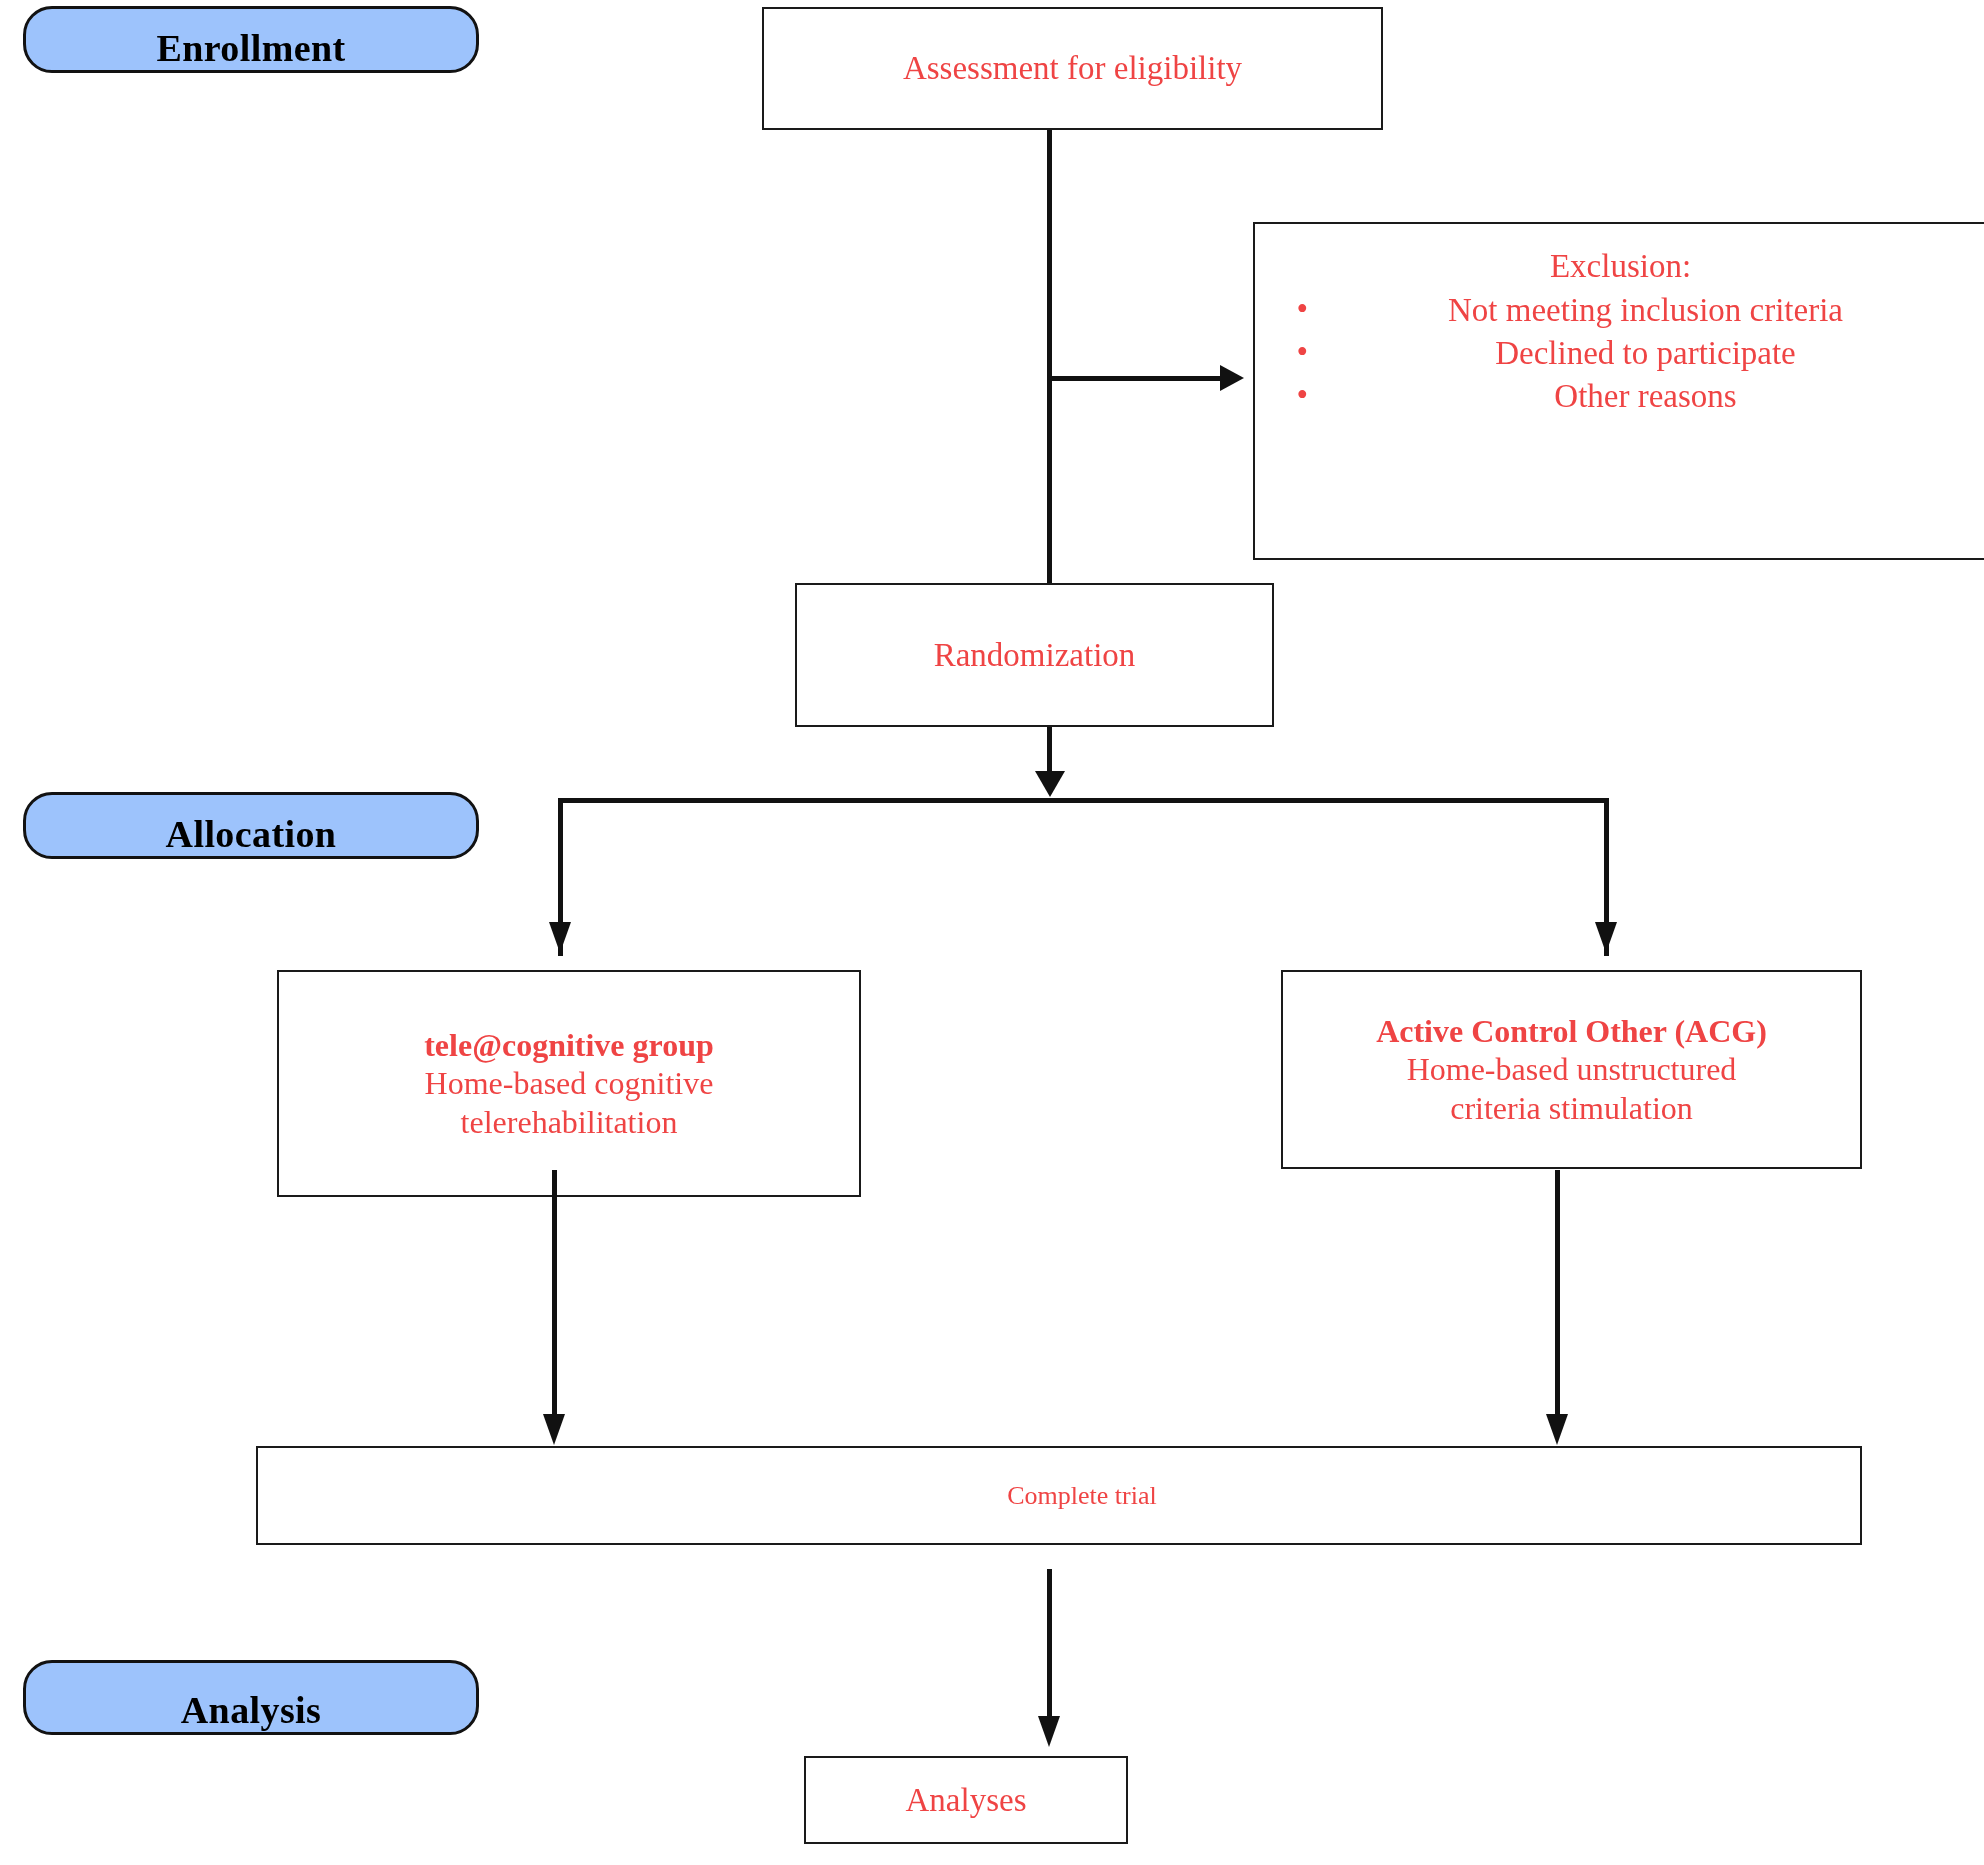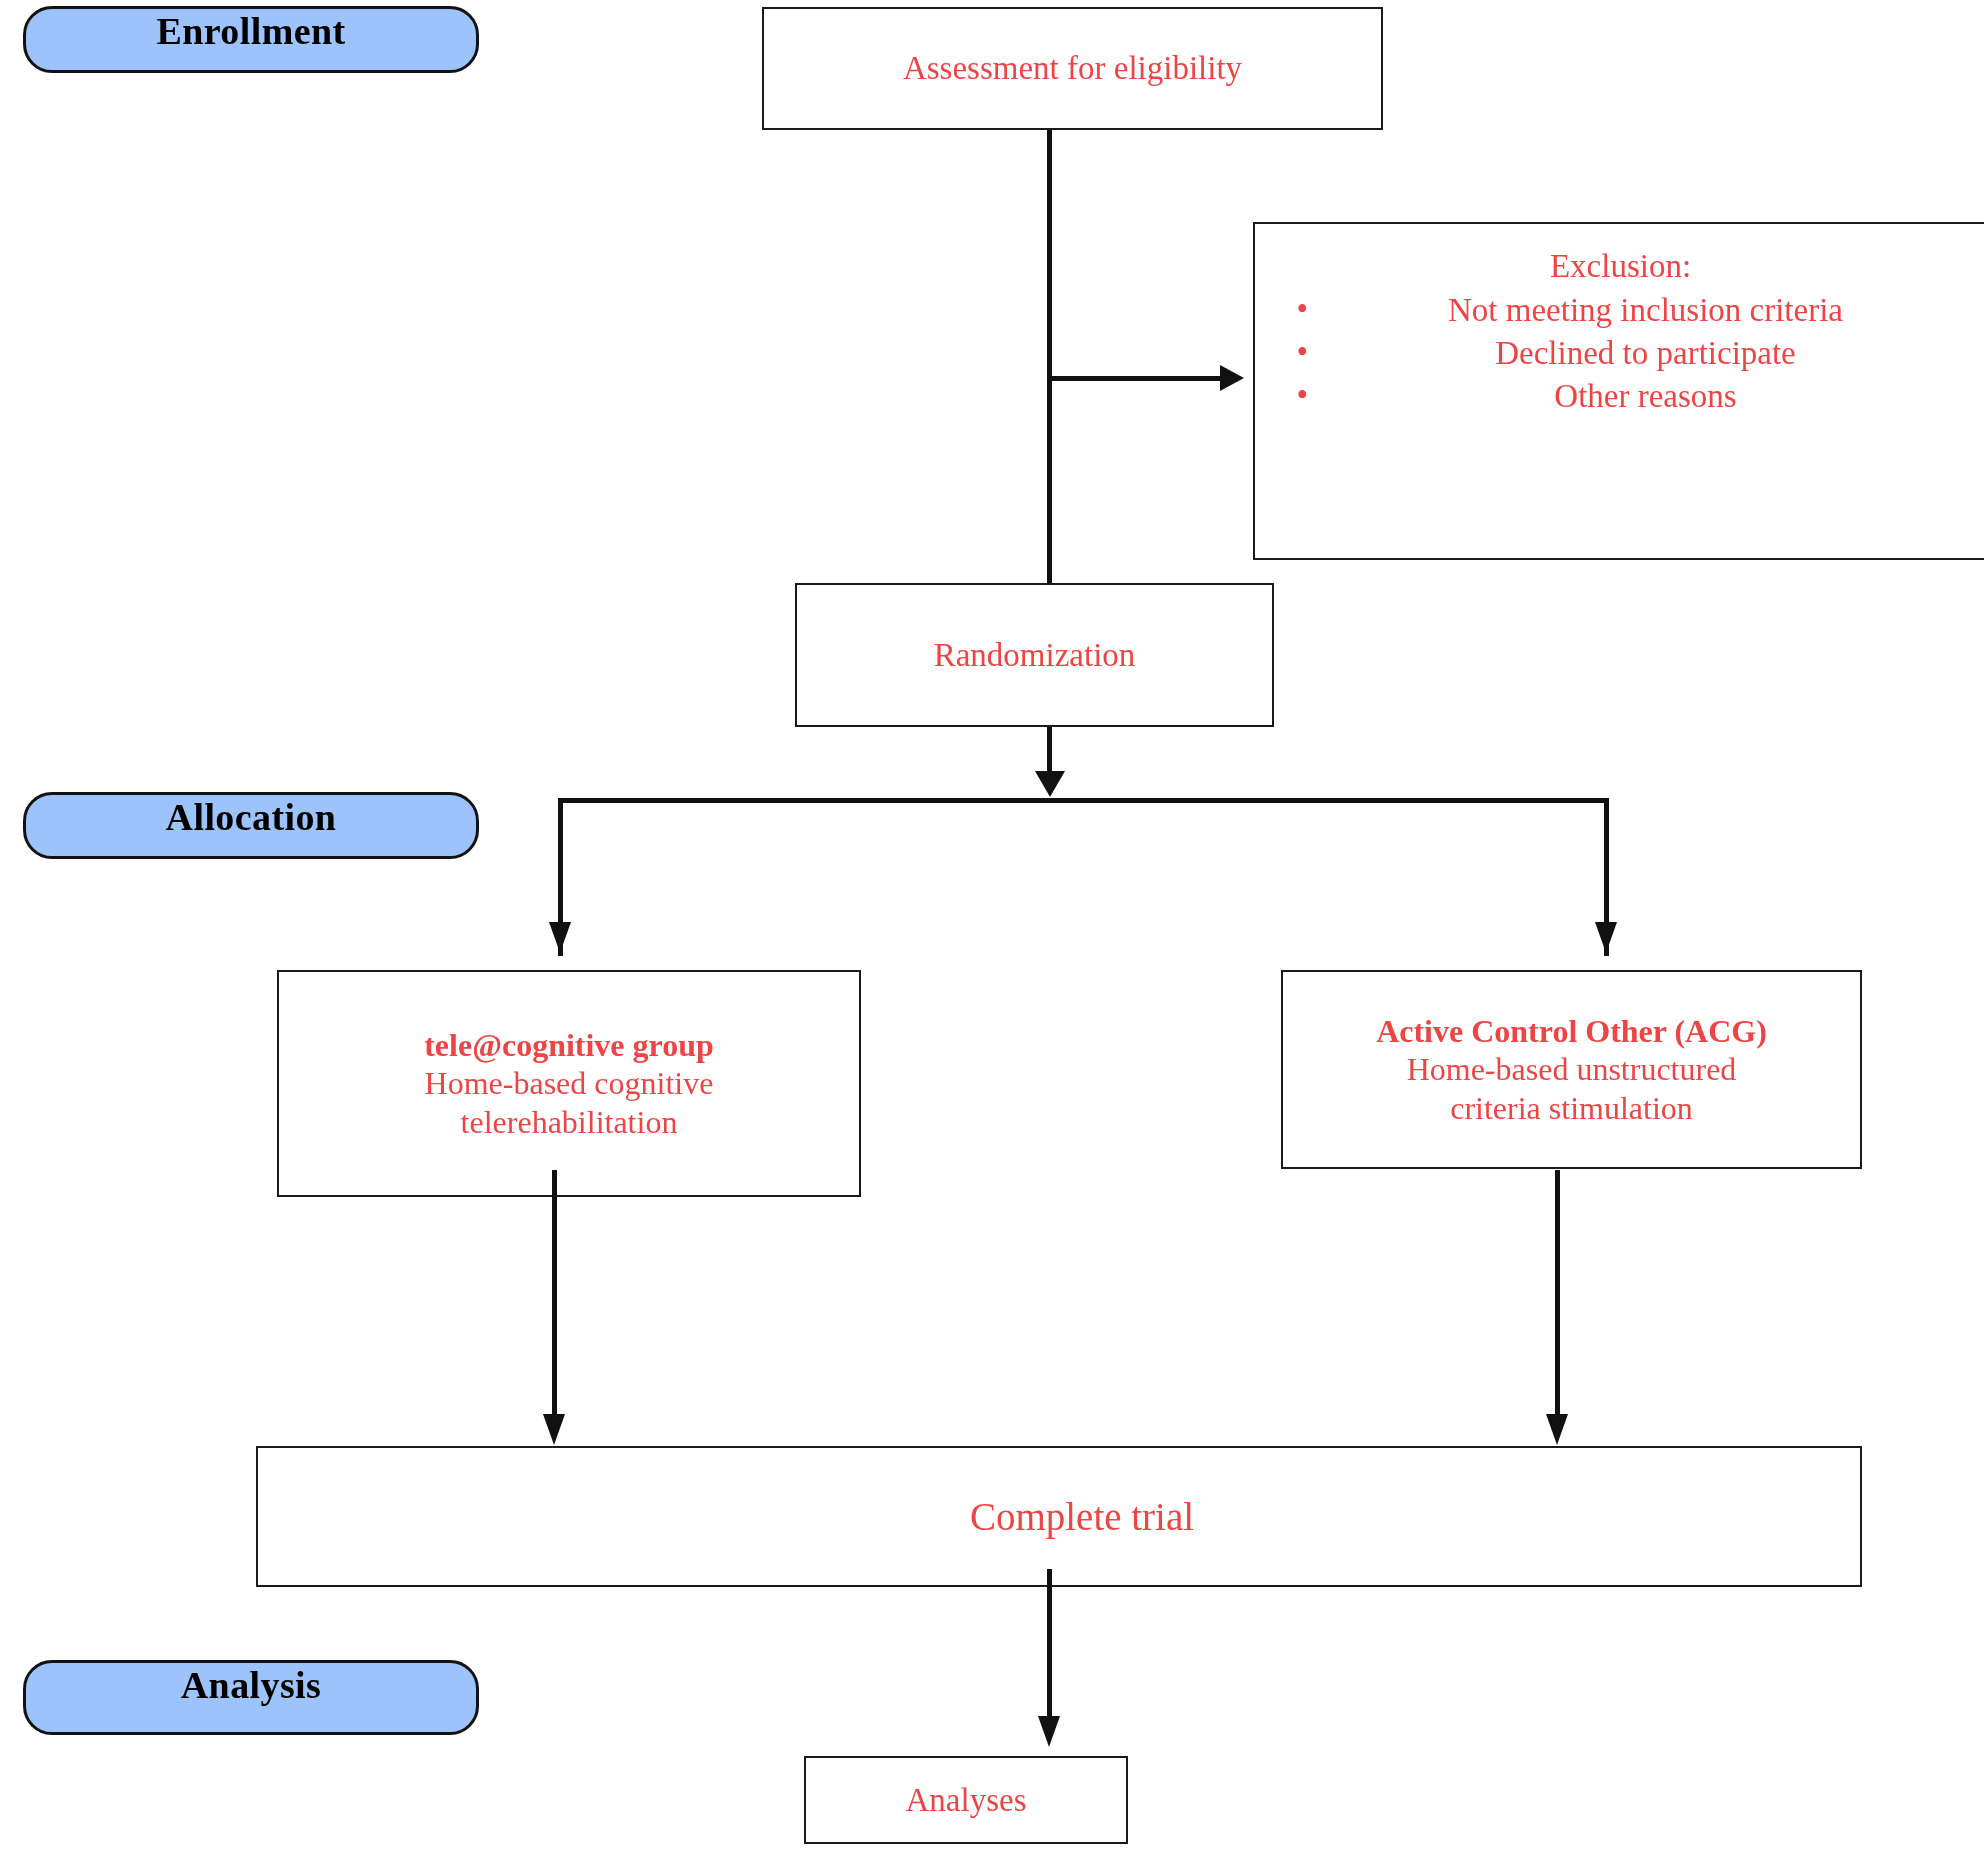--- a/index.html
+++ b/index.html
@@ -16,21 +16,21 @@
     font-family: "Liberation Serif", "DejaVu Serif", serif;
     overflow: hidden;
   }
   
   .stage-label {
     position: absolute;
     background: #9DC3FC;
     border: 3.6px solid #121212;
     border-radius: 29px;
     display: flex;
-    align-items: flex-start;
+    align-items: flex-end;
     justify-content: center;
     box-sizing: border-box;
     font-weight: bold;
     color: #000000;
     letter-spacing: 0.4px;
   }
   
   .box {
     position: absolute;
     background: #ffffff;
@@ -180,21 +180,21 @@
       <span class="line-reg">criteria stimulation</span>
     </div>
   </div>
 
   <div class="vline" style="left:552px; top:1170px; width:5px; height:246px;"></div>
   <div class="arrow-down slim" style="left:543px; top:1414px;"></div>
 
   <div class="vline" style="left:1555px; top:1170px; width:5px; height:246px;"></div>
   <div class="arrow-down slim" style="left:1546px; top:1414px;"></div>
 
-  <div class="box" style="left:248px; top:1446px; width:1606px; height:141px; font-size:39px;padding-left:46px;">
+  <div class="box" style="left:248px; top:1446px; width:1606px; height:99px; font-size:26px;padding-left:46px;">
     <div class="inner">
       <span class="line-reg">Complete trial</span>
     </div>
   </div>
 
   <div class="vline" style="left:1047px; top:1569px; width:5px; height:158px;"></div>
   <div class="arrow-down slim" style="left:1038px; top:1716px;"></div>
 
   <div class="box" style="left:796px; top:1756px; width:324px; height:88px; font-size:33px;">
     <div class="inner">

